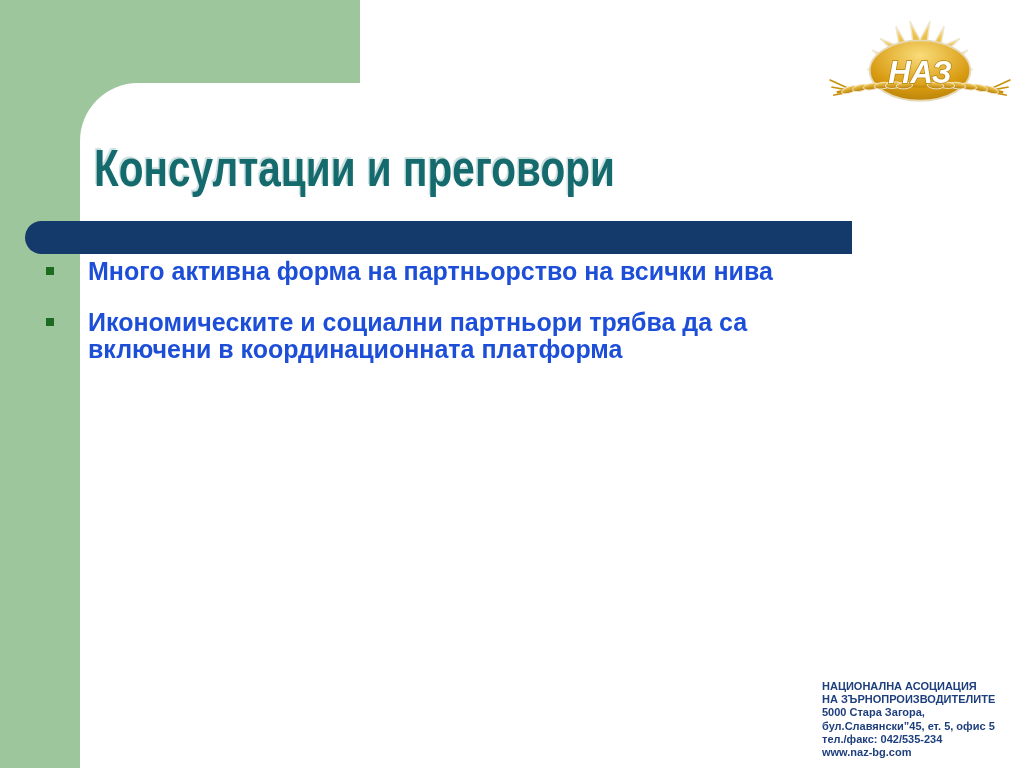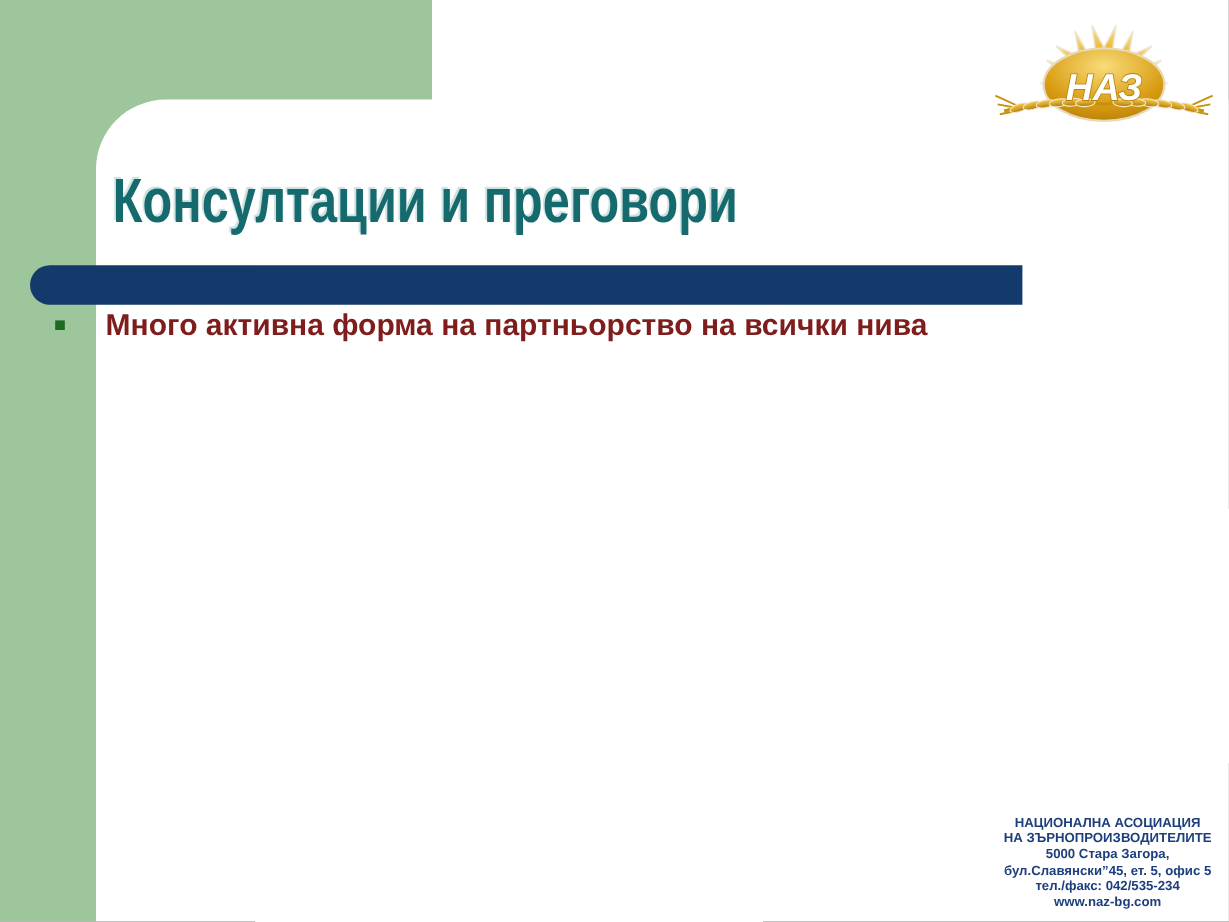--- a/index.html
+++ b/index.html
@@ -23,48 +23,50 @@
   .navy-bar {
     position:absolute; left:25px; top:221px; width:827px; height:33px;
     background:#133A6B; border-radius:17px 0 0 17px;
   }
   .bullets {
     position:absolute; left:0; top:258px; width:930px;
     margin:0; padding:0 0 0 88px; list-style:none;
   }
   .bullets li {
     position:relative; margin:0 0 24px 0;
-    color:#7f1d1d; font-weight:bold; font-size:25px; line-height:27px;
+    color:#1d4ed8; font-weight:bold; font-size:25px; line-height:27px;
     white-space:pre-wrap;
   }
   .bullets li::before {
     content:""; position:absolute; left:-42px; top:9px;
     width:8px; height:8px; background:#1D6B21;
   }
   .logo { position:absolute; left:824px; top:2px; width:192px; height:106px; }
   .footer {
     position:absolute; left:822px; top:680px; width:202px;
-    color:#1E3F7D; font-size:11px; font-weight:bold; line-height:13.2px;text-align:center;
+    color:#1E3F7D; font-size:11px; font-weight:bold; line-height:13.2px;
   }
   .footer div { white-space:nowrap; }
 </style>
 </head>
 <body>
 
 <div class="stage">
 
   <div class="green-top"></div>
   <div class="green-strip"></div>
   <div class="white-panel"></div>
 
   <h1 class="title">Консултации и преговори</h1>
   <div class="navy-bar"></div>
 
   <ul class="bullets">
     <li>Много активна форма на партньорство на всички нива</li>
+    <li>Икономическите и социални партньори трябва да са
+включени в координационната платформа</li>
   </ul>
 
   <svg class="logo" viewBox="0 0 210 110" aria-hidden="true">
     <defs>
       <linearGradient id="rayGrad" x1="0" y1="0" x2="0" y2="1">
         <stop offset="0" stop-color="#FBE08A"></stop>
         <stop offset="0.55" stop-color="#E3AC1E"></stop>
         <stop offset="1" stop-color="#C8920E"></stop>
       </linearGradient>
       <radialGradient id="domeGrad" cx="0.5" cy="0.25" r="0.9">

